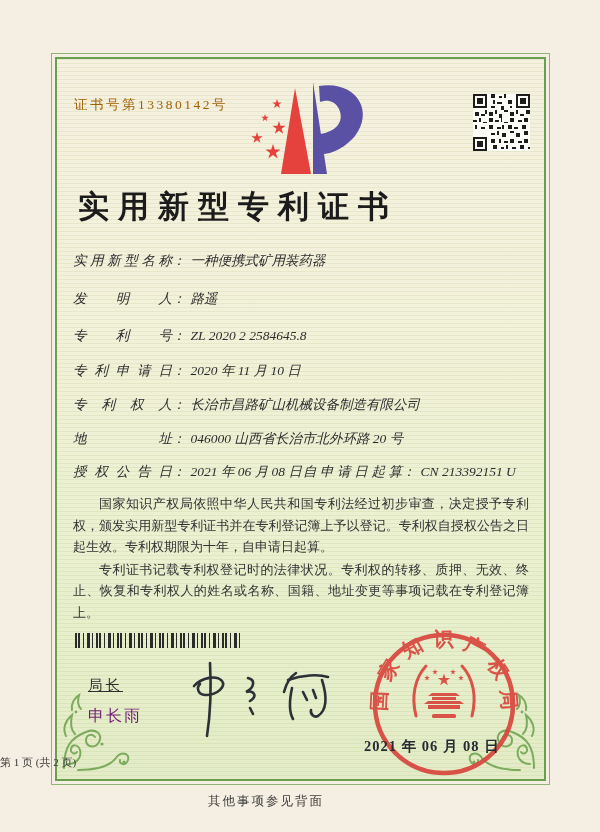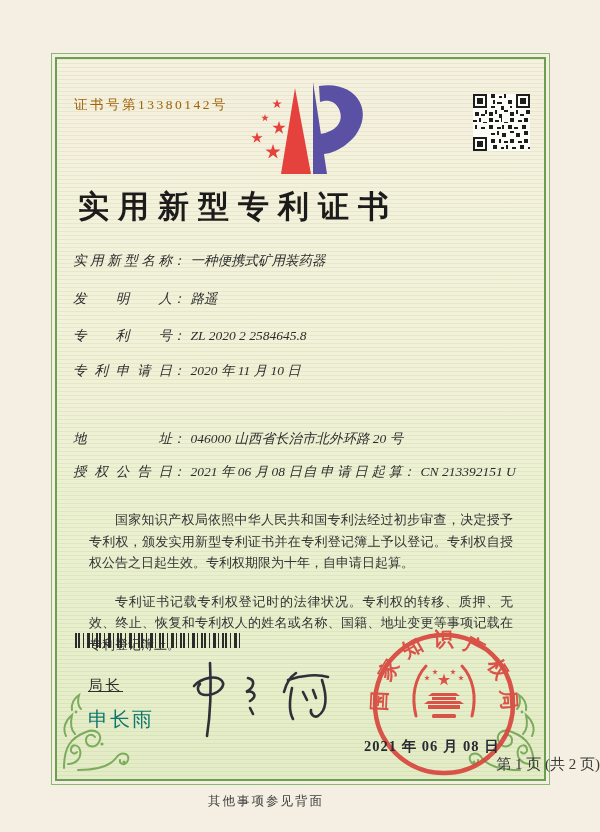--- a/index.html
+++ b/index.html
@@ -18,36 +18,36 @@
   .abs{position:absolute;}
 
   .cert-no{left:74px;top:96px;font-size:13.5px;letter-spacing:2.5px;color:#a16207;}
   .title{left:0;top:186px;width:476px;text-align:center;font-size:31px;font-weight:700;letter-spacing:9px;color:#1b1b1b;}
 
   .field{font-size:13.5px;color:#2d2d2d;white-space:nowrap;font-style:italic;}
   .lbl{display:inline-block;width:99px;text-align:justify;text-align-last:justify;}
   .val{margin-left:5px;}
 
   .paras{left:72px;top:492px;width:458px;font-size:13px;line-height:21.5px;color:#333;text-align:justify;}
-  .paras p{margin:17px;text-indent:2em;}
+  .paras p{margin:1px;text-indent:2em;}
 
   .barcode{left:75px;top:633px;width:168px;height:15px;
     background:repeating-linear-gradient(90deg,
       #2b2b2b 0 2px,transparent 2px 3px,
       #2b2b2b 3px 5px,transparent 5px 8px,
       #2b2b2b 8px 9px,transparent 9px 12px,
       #2b2b2b 12px 15px,transparent 15px 17px,
       #2b2b2b 17px 18px,transparent 18px 21px);}
 
   .director{left:88px;top:676px;font-size:14.5px;color:#2e2e2e;letter-spacing:3px;text-decoration:underline;}
-  .director-name{left:88px;top:706px;font-size:20px;color:#0f766e;letter-spacing:2px;}
+  .director-name{left:88px;top:706px;font-size:16px;color:#701a75;letter-spacing:2px;}
 
   .seal-date{left:364px;top:737px;width:140px;font-size:14.5px;color:#272b33;letter-spacing:1px;font-weight:600;}
 
-  .page-no{left:0;top:755px;width:600px;text-align:right;font-size:15px;color:#3a3a3a;}
+  .page-no{left:0;top:755px;width:600px;text-align:left;font-size:11px;color:#3a3a3a;}
   .back-note{left:0;top:793px;width:532px;text-align:center;font-size:12.5px;color:#3c3c3c;letter-spacing:2px;}
 
   svg{display:block;}
 </style>
 </head>
 <body>
 
 <div id="stage">
 
   <div class="frame"></div>
@@ -181,20 +181,23 @@
   </div>
   <div class="abs field" style="left:73px;top:290px;">
     <span class="lbl">发明人</span><span>：</span><span class="val">路遥</span>
   </div>
   <div class="abs field" style="left:73px;top:327px;">
     <span class="lbl">专利号</span><span>：</span><span class="val">ZL 2020 2 2584645.8</span>
   </div>
   <div class="abs field" style="left:73px;top:362px;">
     <span class="lbl">专利申请日</span><span>：</span><span class="val">2020 年 11 月 10 日</span>
   </div>
+  <div class="abs field" style="left:73px;top:396px;">
+    <span class="lbl">专利权人</span><span>：</span><span class="val">长治市昌路矿山机械设备制造有限公司</span>
+  </div>
   <div class="abs field" style="left:73px;top:430px;">
     <span class="lbl">地址</span><span>：</span><span class="val">046000 山西省长治市北外环路 20 号</span>
   </div>
   <div class="abs field" style="left:73px;top:463px;">
     <span class="lbl">授权公告日</span><span>：</span><span class="val">2021 年 06 月 08 日</span>
   </div>
   <div class="abs field" style="left:303px;top:463px;">
     <span class="lbl">自申请日起算</span><span>：</span><span class="val">CN 213392151 U</span>
   </div>
 

